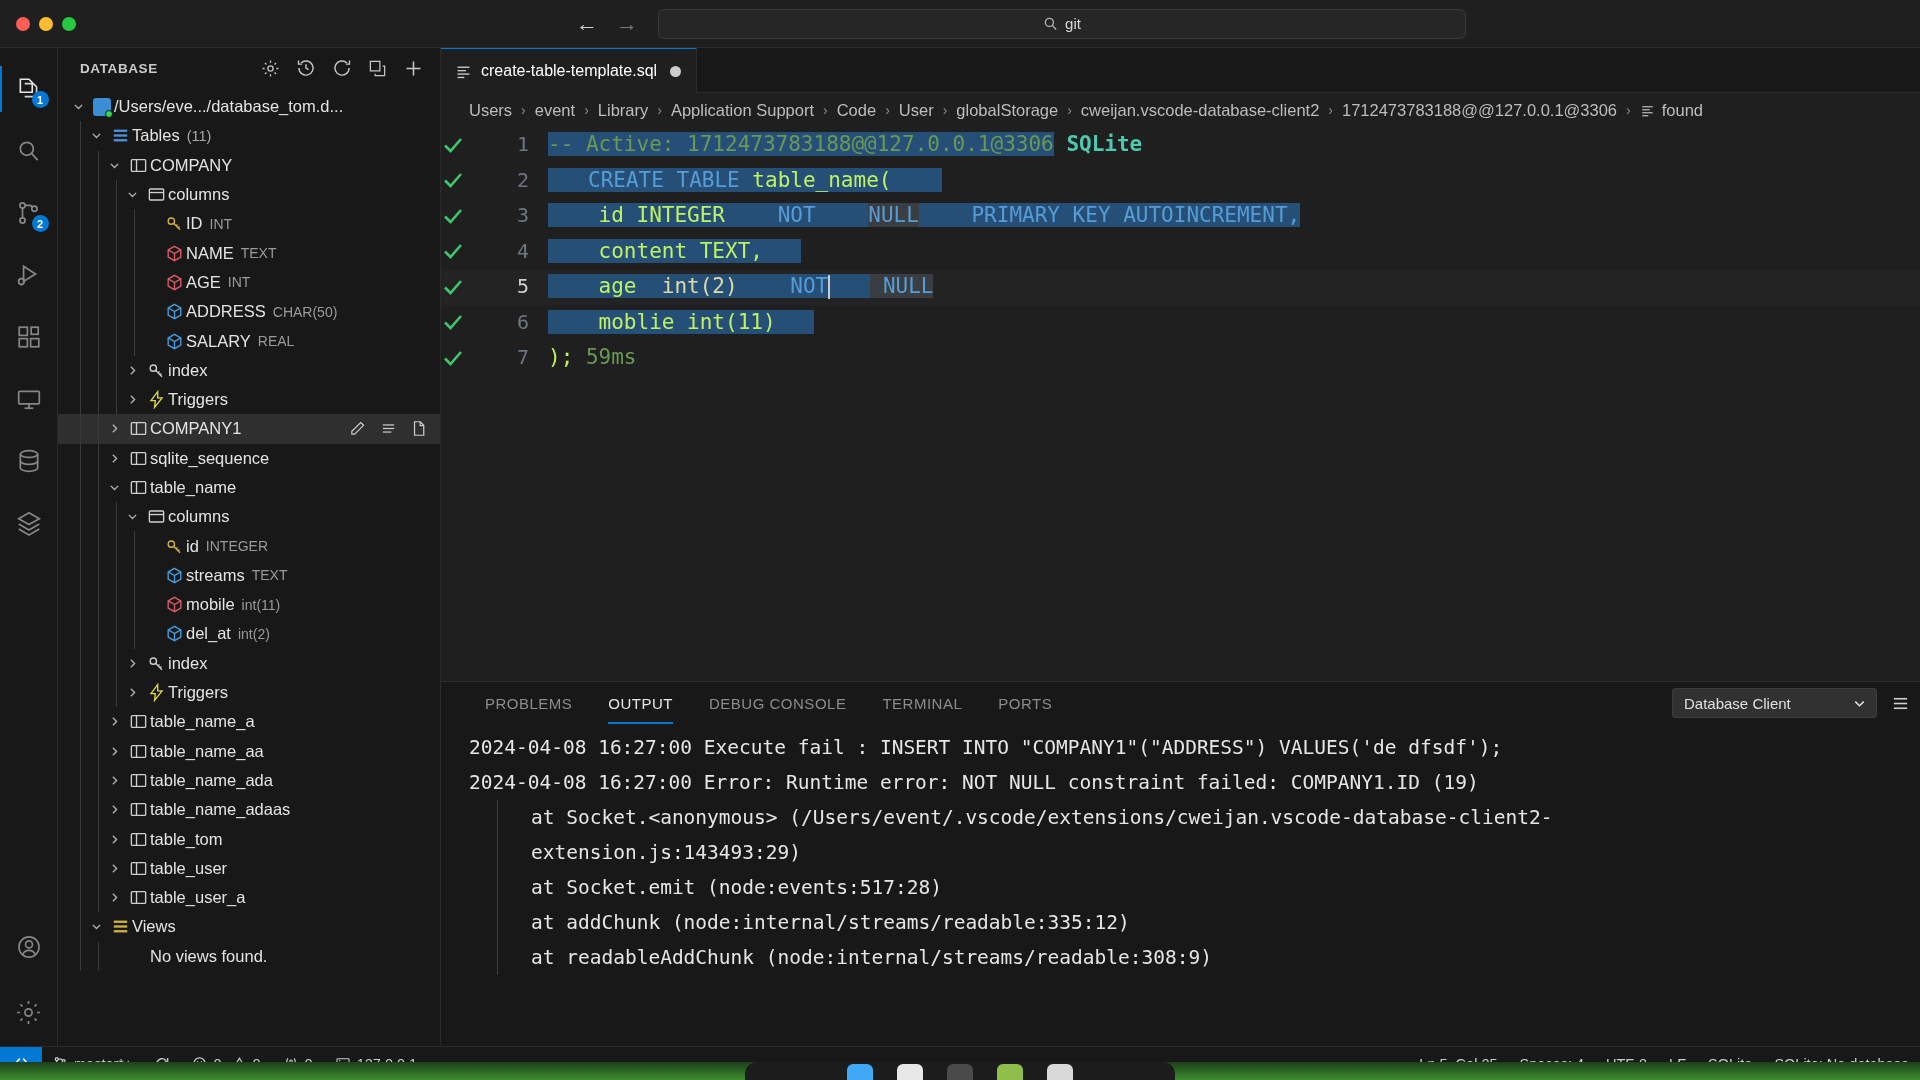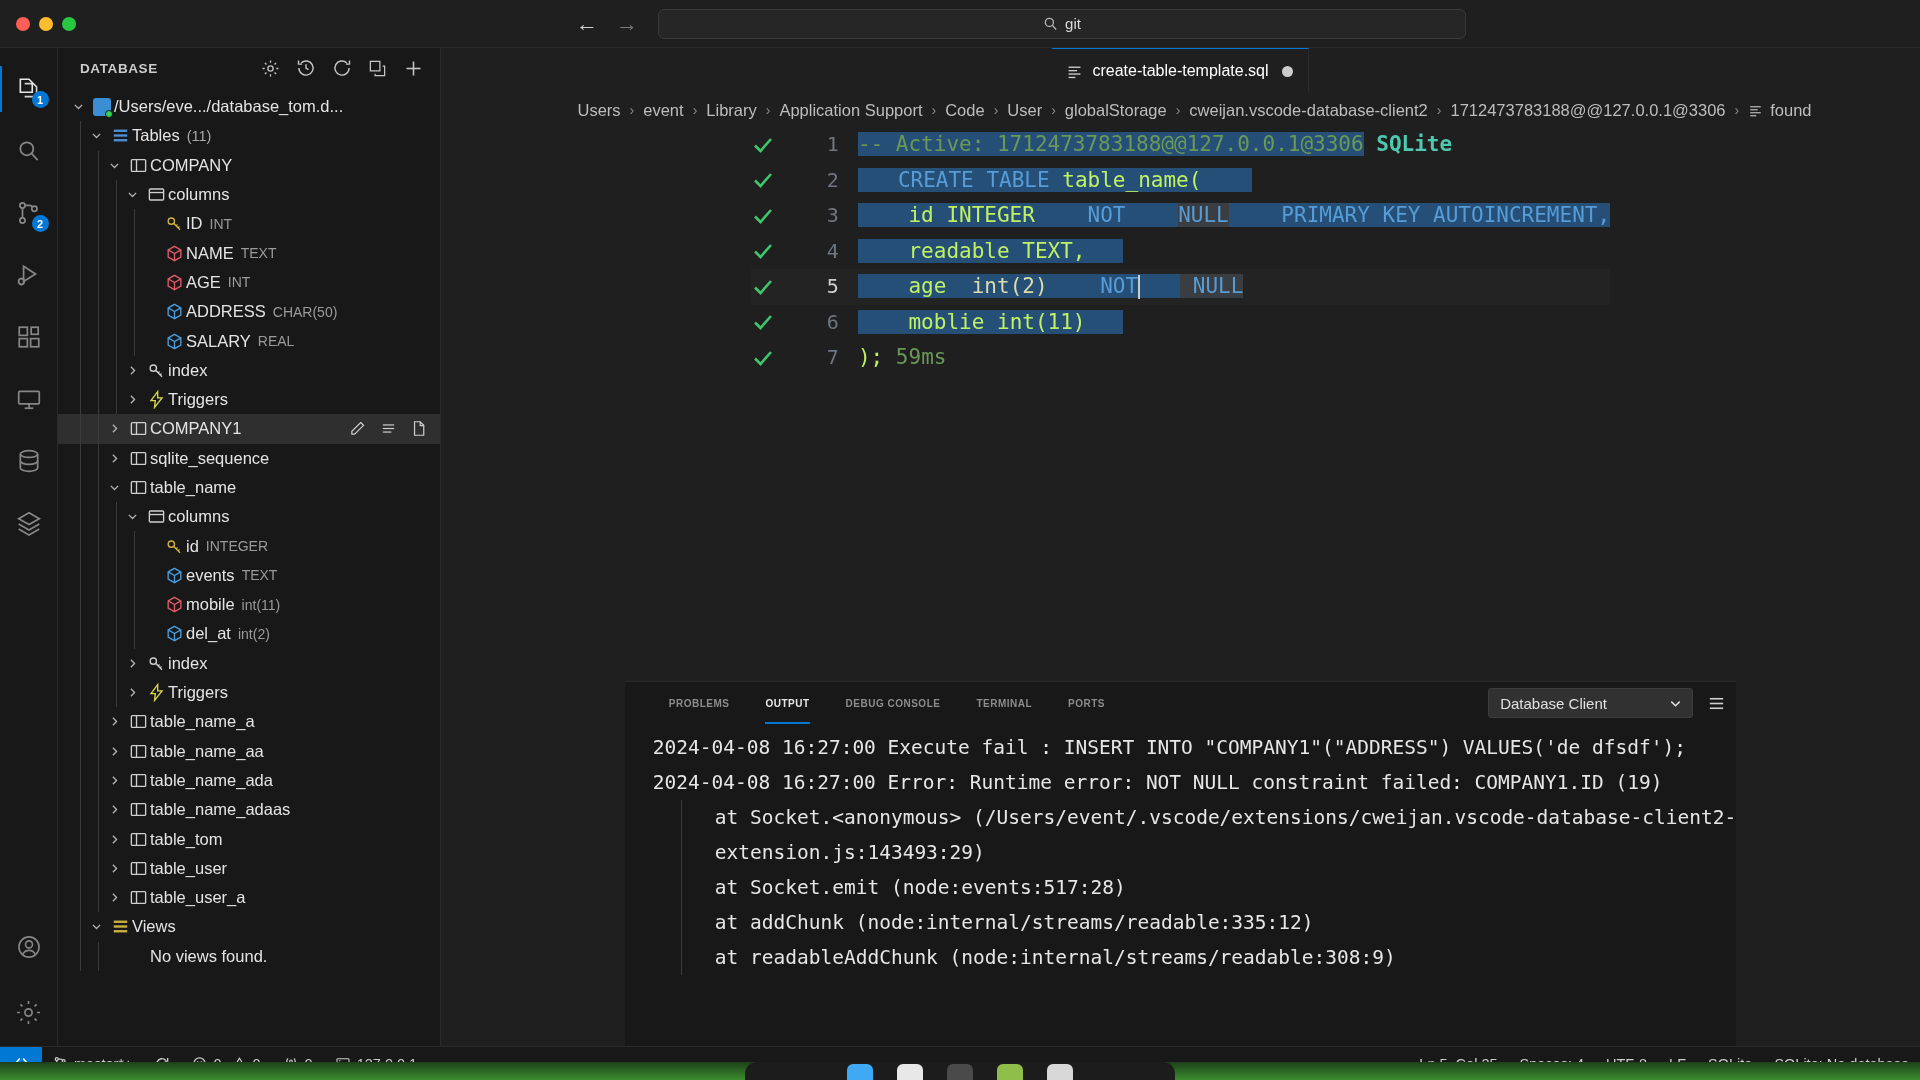--- a/index.html
+++ b/index.html
@@ -105,21 +105,21 @@
     color: #b0b0b0; font-size: 11px; line-height: 1;
   }
   .row .ticon { width: 24px; flex: 0 0 24px; display: flex; align-items: center; justify-content: center; }
   .row .label { font-size: 16.5px; }
   .row .sub { font-size: 14px; color: #9a9a9a; margin-left: 7px; }
   .row .cnt { font-size: 14.5px; color: #a8a8a8; margin-left: 7px; }
   .row-actions { position: absolute; right: 12px; display: flex; gap: 14px; color: #cfcfcf; align-items: center; }
   .guide { position: absolute; top: 0; bottom: 0; width: 1px; background: #3a3a3a; }
 
   
-  .editor-area { flex: 1 1 auto; display: flex; flex-direction: column; min-width: 0; background: #1f1f1f; align-items: center; }
+  .editor-area { flex: 1 1 auto; display: flex; flex-direction: column; min-width: 0; background: #1f1f1f; }
 
   .tabsbar { height: 45px; flex: 0 0 45px; background: #181818; display: flex; align-items: stretch; position: relative; }
   .tab {
     display: flex; align-items: center; gap: 9px;
     padding: 0 15px 0 14px;
     background: #1f1f1f;
     border-top: 1px solid #0078d4;
     border-right: 1px solid #2b2b2b;
     font-size: 16px; color: #ffffff;
     min-width: 240px;
@@ -160,23 +160,23 @@
   .k-plain { color: #bef264; }
   .k-cyan { color: #4ec9b0; }
   .k-yellow { color: #dcdcaa; }
   .k-green { color: #6a9955; }
   .caret { display: inline-block; width: 2px; height: 24px; background: #cccccc; vertical-align: middle; }
 
   
   .panel { flex: 0 0 365px; display: flex; flex-direction: column; background: #181818; border-top: 1px solid #2b2b2b; }
   .panel-tabs { height: 42px; flex: 0 0 42px; display: flex; align-items: center; padding-left: 26px; gap: 0; }
   .ptab {
-    font-size: 10px; letter-spacing: .5px;
+    font-size: 15px; letter-spacing: .5px;
     color: #8c8c8c; padding: 0 18px; height: 42px;
-    display: flex; align-items: center; position: relative; font-weight: bold;
+    display: flex; align-items: center; position: relative;
   }
   .ptab.active { color: #e7e7e7; }
   .ptab.active::after {
     content: ""; position: absolute; left: 18px; right: 18px; bottom: 0; height: 2px; background: #0078d4;
   }
   .panel-right { margin-left: auto; display: flex; align-items: center; gap: 14px; padding-right: 10px; }
   .pselect {
     width: 205px; height: 30px;
     background: #313131; border: 1px solid #3c3c3c; border-radius: 3px;
     display: flex; align-items: center; justify-content: space-between;
@@ -644,21 +644,21 @@
             <span class="guide" style="left:58px"></span>
             <span class="guide" style="left:76px"></span>
             <span style="display:inline-block;width:86px;flex:0 0 86px"></span>
             <span class="twisty"></span>
             <span class="ticon">
               <svg width="19" height="19" viewBox="0 0 24 24" fill="none" stroke="#4a9ee0" stroke-width="1.7">
                 <path d="M12 3l8 4.5v9L12 21l-8-4.5v-9z"></path>
                 <path d="M4 7.5l8 4.5 8-4.5M12 12v9"></path>
               </svg>
             </span>
-            <span class="label">events</span>
+            <span class="label">streams</span>
             <span class="sub">TEXT</span>
           </div>
           <div class="row">
             <span class="guide" style="left:22px"></span>
             <span class="guide" style="left:40px"></span>
             <span class="guide" style="left:58px"></span>
             <span class="guide" style="left:76px"></span>
             <span style="display:inline-block;width:86px;flex:0 0 86px"></span>
             <span class="twisty"></span>
             <span class="ticon">
@@ -919,21 +919,21 @@
                 <path d="M4 12.5l5.5 5.5L20 6"></path>
               </svg></span><span class="gutter-num">1</span><span class="ctext"><span class="sel"><span class="k-comment">-- Active: 1712473783188@@127.0.0.1@3306</span></span> <span class="k-cyan" style="font-weight:bold">SQLite</span></span></div>
           <div class="cl"><span class="gutter-check"><svg width="24" height="24" viewBox="0 0 24 24" fill="none" stroke="#3fc56b" stroke-width="2.6">
                 <path d="M4 12.5l5.5 5.5L20 6"></path>
               </svg></span><span class="gutter-num">2</span><span class="ctext"><span class="sel"><span class="k-kw">CREATE TABLE</span><span class="k-plain"> table_name(</span></span><span class="sel">    </span></span></div>
           <div class="cl"><span class="gutter-check"><svg width="24" height="24" viewBox="0 0 24 24" fill="none" stroke="#3fc56b" stroke-width="2.6">
                 <path d="M4 12.5l5.5 5.5L20 6"></path>
               </svg></span><span class="gutter-num">3</span><span class="ctext"><span class="sel"><span class="k-plain">    id INTEGER </span><span class="k-kw">NOT </span><span class="selword k-kw">NULL</span><span class="k-kw"> PRIMARY KEY AUTOINCREMENT,</span></span></span></div>
           <div class="cl"><span class="gutter-check"><svg width="24" height="24" viewBox="0 0 24 24" fill="none" stroke="#3fc56b" stroke-width="2.6">
                 <path d="M4 12.5l5.5 5.5L20 6"></path>
-              </svg></span><span class="gutter-num">4</span><span class="ctext"><span class="sel"><span class="k-plain">    readable TEXT,</span></span><span class="sel">   </span></span></div>
+              </svg></span><span class="gutter-num">4</span><span class="ctext"><span class="sel"><span class="k-plain">    content TEXT,</span></span><span class="sel">   </span></span></div>
           <div class="cl current"><span class="gutter-check"><svg width="24" height="24" viewBox="0 0 24 24" fill="none" stroke="#3fc56b" stroke-width="2.6">
                 <path d="M4 12.5l5.5 5.5L20 6"></path>
               </svg></span><span class="gutter-num">5</span><span class="ctext"><span class="sel"><span class="k-plain">    age  </span><span class="k-yellow">int(2)</span><span class="k-kw"> NOT</span><span class="caret"></span><span class="selword k-kw"> NULL</span></span></span></div>
           <div class="cl"><span class="gutter-check"><svg width="24" height="24" viewBox="0 0 24 24" fill="none" stroke="#3fc56b" stroke-width="2.6">
                 <path d="M4 12.5l5.5 5.5L20 6"></path>
               </svg></span><span class="gutter-num">6</span><span class="ctext"><span class="sel"><span class="k-plain">    moblie </span><span class="k-plain">int(11)</span></span><span class="sel">   </span></span></div>
           <div class="cl"><span class="gutter-check"><svg width="24" height="24" viewBox="0 0 24 24" fill="none" stroke="#3fc56b" stroke-width="2.6">
                 <path d="M4 12.5l5.5 5.5L20 6"></path>
               </svg></span><span class="gutter-num">7</span><span class="ctext"><span class="k-plain">); </span><span class="k-green">59ms</span></span></div>
         </div>

